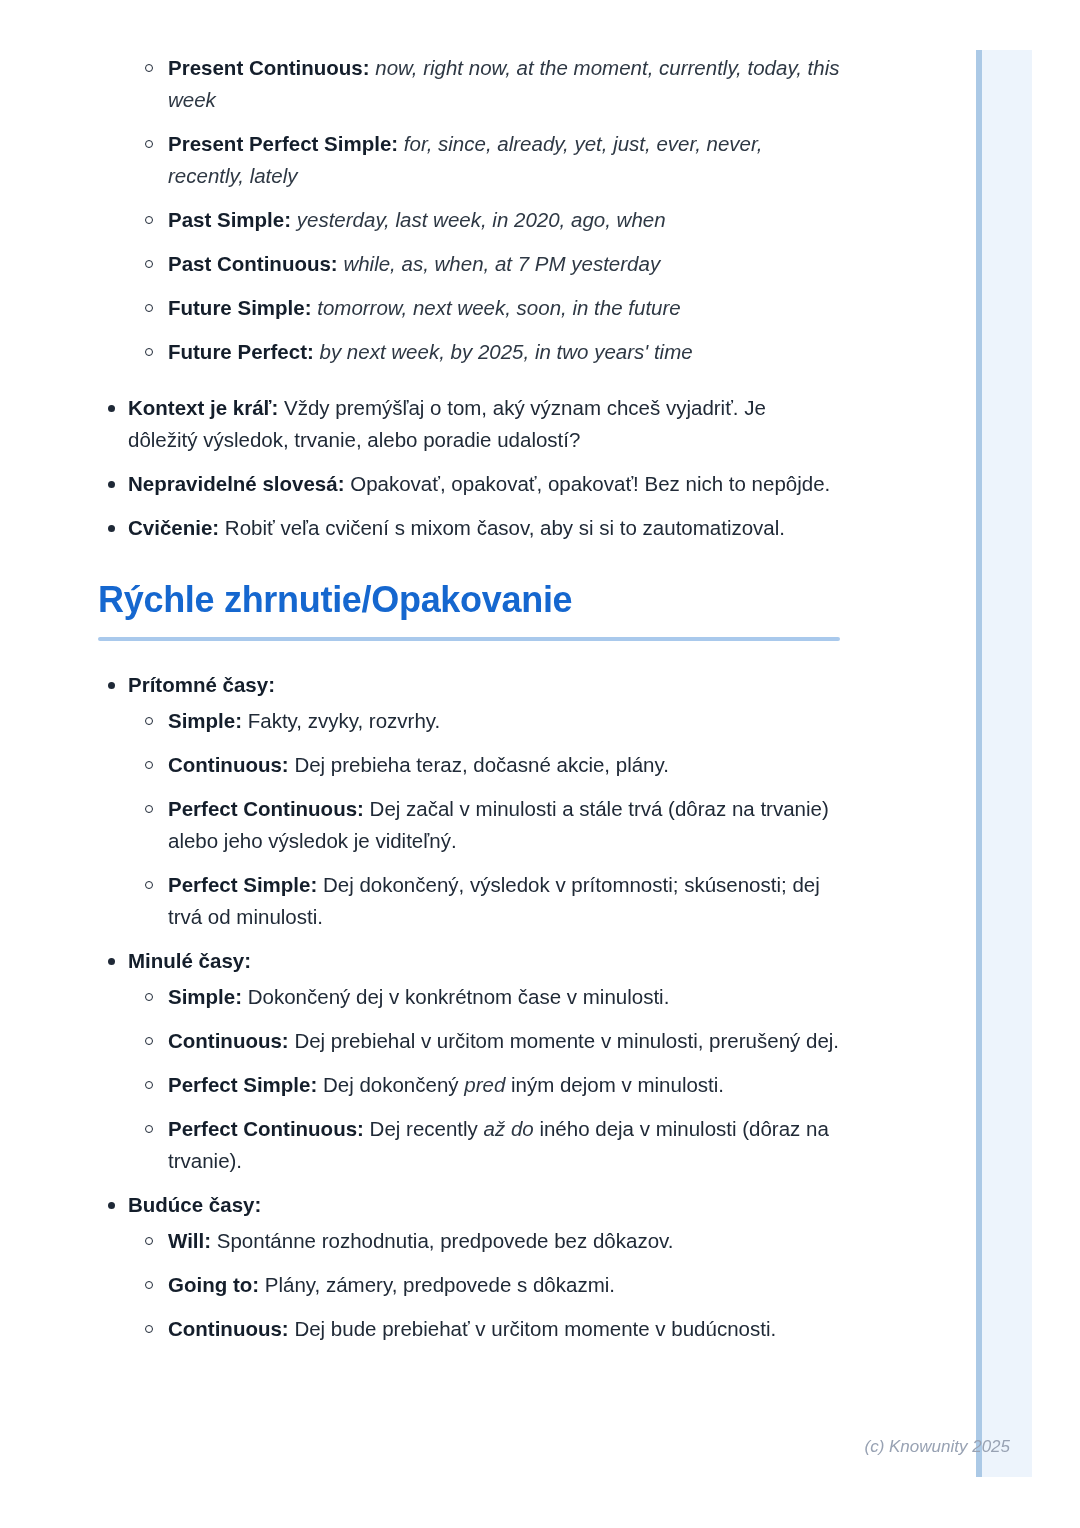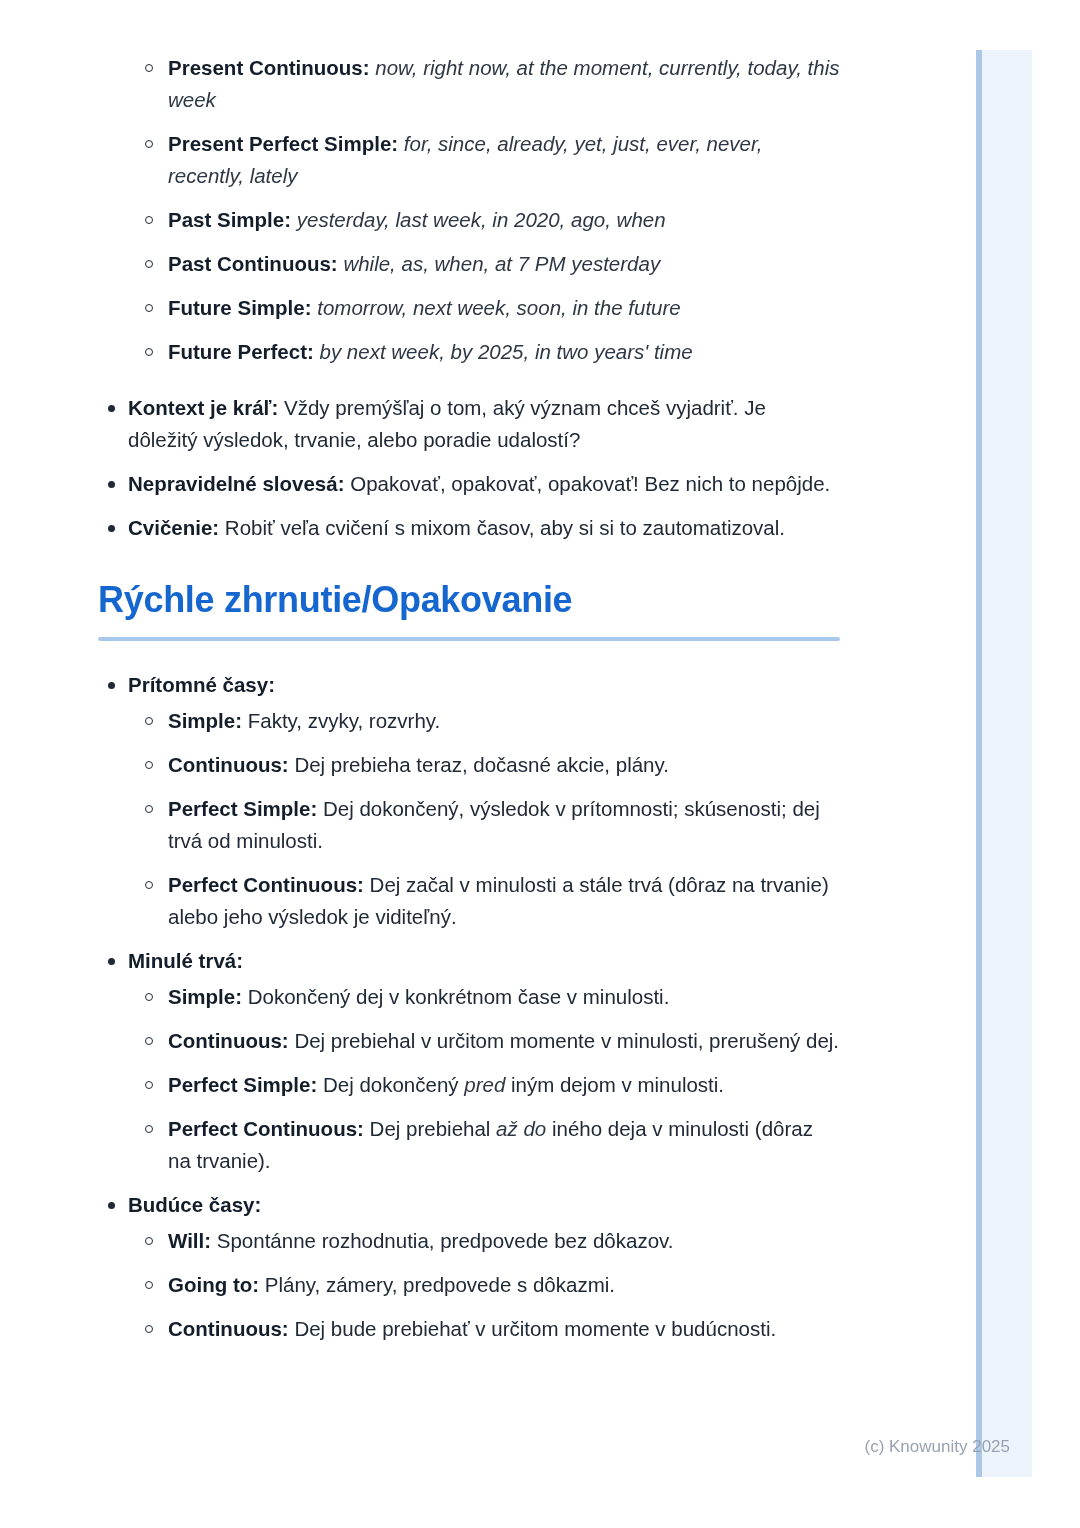--- a/index.html
+++ b/index.html
@@ -72,20 +72,21 @@
   #groups-list{margin-top:28px;}
   #groups-list > li{margin-bottom:12px;}
   .group-sub{margin-top:4px;margin-bottom:8px;}
   .group-sub > li{margin-bottom:12px;}
 
   .watermark{
     position:absolute;right:70px;top:1437px;
     font-size:17px;line-height:20px;
     color:#98a2b3;
     z-index:2;
+    font-style:italic;
   }
 </style>
 </head>
 <body>
 
 <div class="page">
 
   <div class="side-strip">
     <div class="strip-line"></div>
   </div>
@@ -105,28 +106,28 @@
         <li><strong>Cvičenie:</strong> <span>Robiť veľa cvičení s mixom časov, aby si si to zautomatizoval.</span></li>
       </ul>
 
     <h1 class="heading">Rýchle zhrnutie/Opakovanie</h1>
     <div class="rule"></div>
 
     <ul class="top" id="groups-list">
         <li><strong>Prítomné časy:</strong><ul class="sub group-sub">
             <li><strong>Simple:</strong> <span>Fakty, zvyky, rozvrhy.</span></li>
             <li><strong>Continuous:</strong> <span>Dej prebieha teraz, dočasné akcie, plány.</span></li>
+            <li><strong>Perfect Continuous:</strong> <span>Dej začal v minulosti a stále trvá (dôraz na trvanie) alebo jeho výsledok je viditeľný.</span></li>
             <li><strong>Perfect Simple:</strong> <span>Dej dokončený, výsledok v prítomnosti; skúsenosti; dej trvá od minulosti.</span></li>
-            <li><strong>Perfect Continuous:</strong> <span>Dej začal v minulosti a stále trvá (dôraz na trvanie) alebo jeho výsledok je viditeľný.</span></li>
           </ul></li>
-        <li><strong>Minulé trvá:</strong><ul class="sub group-sub">
+        <li><strong>Minulé časy:</strong><ul class="sub group-sub">
             <li><strong>Simple:</strong> <span>Dokončený dej v konkrétnom čase v minulosti.</span></li>
             <li><strong>Continuous:</strong> <span>Dej prebiehal v určitom momente v minulosti, prerušený dej.</span></li>
             <li><strong>Perfect Simple:</strong> <span>Dej dokončený </span><em>pred</em><span> iným dejom v minulosti.</span></li>
-            <li><strong>Perfect Continuous:</strong> <span>Dej prebiehal </span><em>až do</em><span> iného deja v minulosti (dôraz na trvanie).</span></li>
+            <li><strong>Perfect Continuous:</strong> <span>Dej recently </span><em>až do</em><span> iného deja v minulosti (dôraz na trvanie).</span></li>
           </ul></li>
         <li><strong>Budúce časy:</strong><ul class="sub group-sub">
             <li><strong>Will:</strong> <span>Spontánne rozhodnutia, predpovede bez dôkazov.</span></li>
             <li><strong>Going to:</strong> <span>Plány, zámery, predpovede s dôkazmi.</span></li>
             <li><strong>Continuous:</strong> <span>Dej bude prebiehať v určitom momente v budúcnosti.</span></li>
           </ul></li>
       </ul>
   </div>
 
   <div class="watermark">(c) Knowunity 2025</div>

